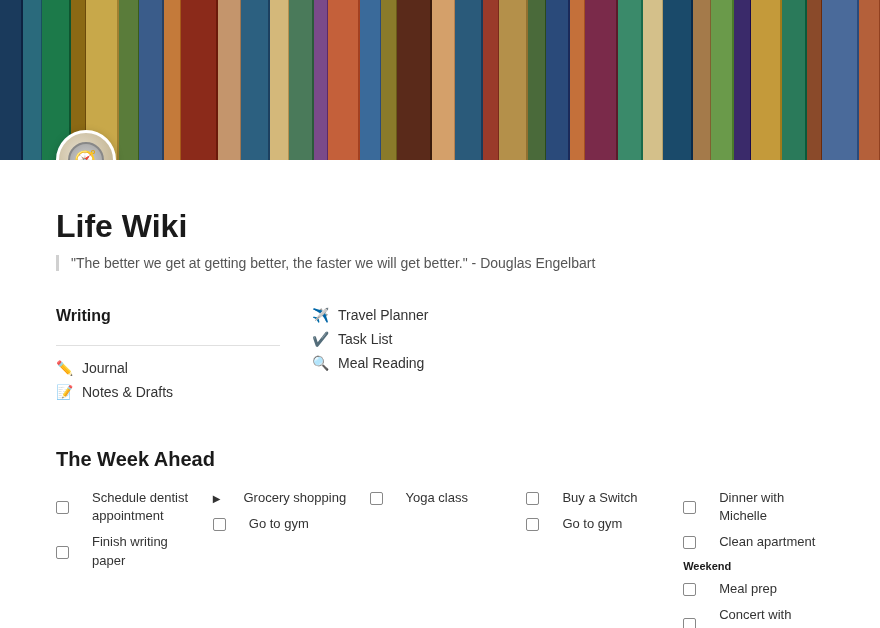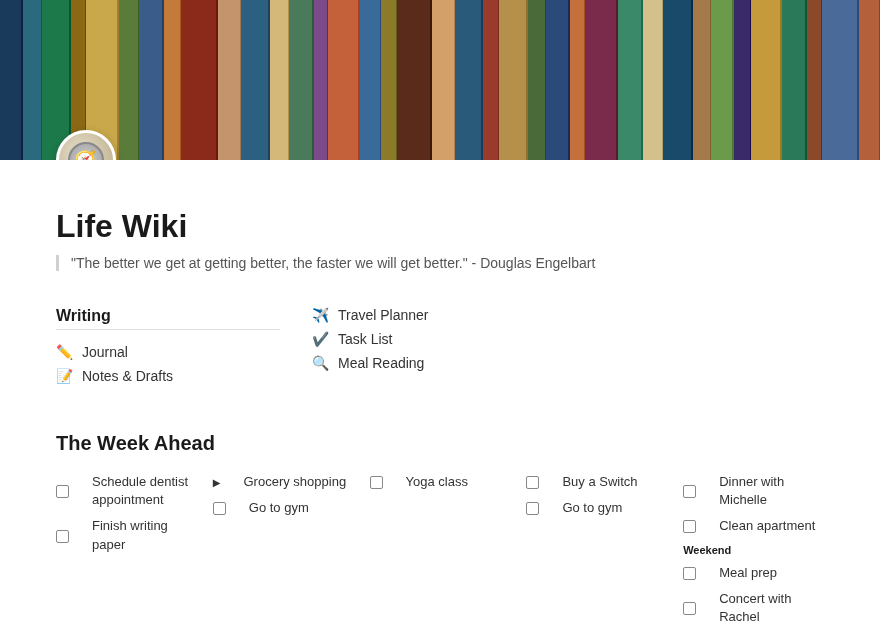--- a/index.html
+++ b/index.html
@@ -68,21 +68,21 @@
     }
 
     .section-col {
       padding-right: 32px;
     }
 
     .section-title {
       font-size: 16px;
       font-weight: 700;
       color: #1a1a1a;
-      padding-bottom: 4px;
+      padding-bottom: 20px;
       border-bottom: 1px solid #e0e0e0;
       margin-bottom: 14px;
     }
 
     .section-item {
       display: flex;
       align-items: center;
       gap: 8px;
       margin-bottom: 8px;
       font-size: 14px;

